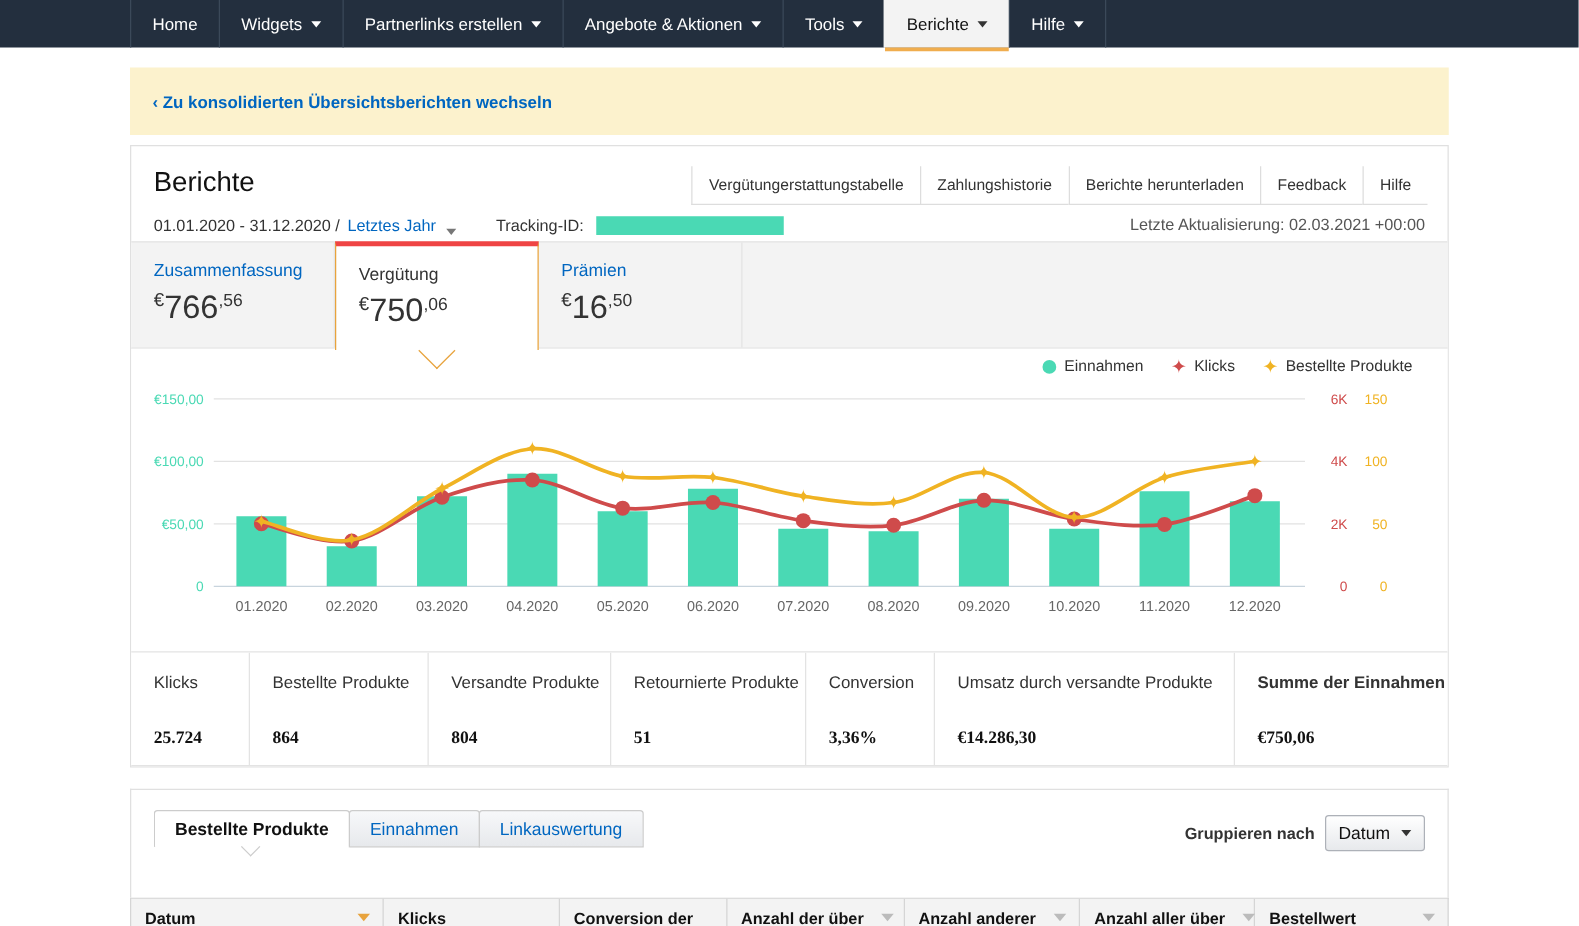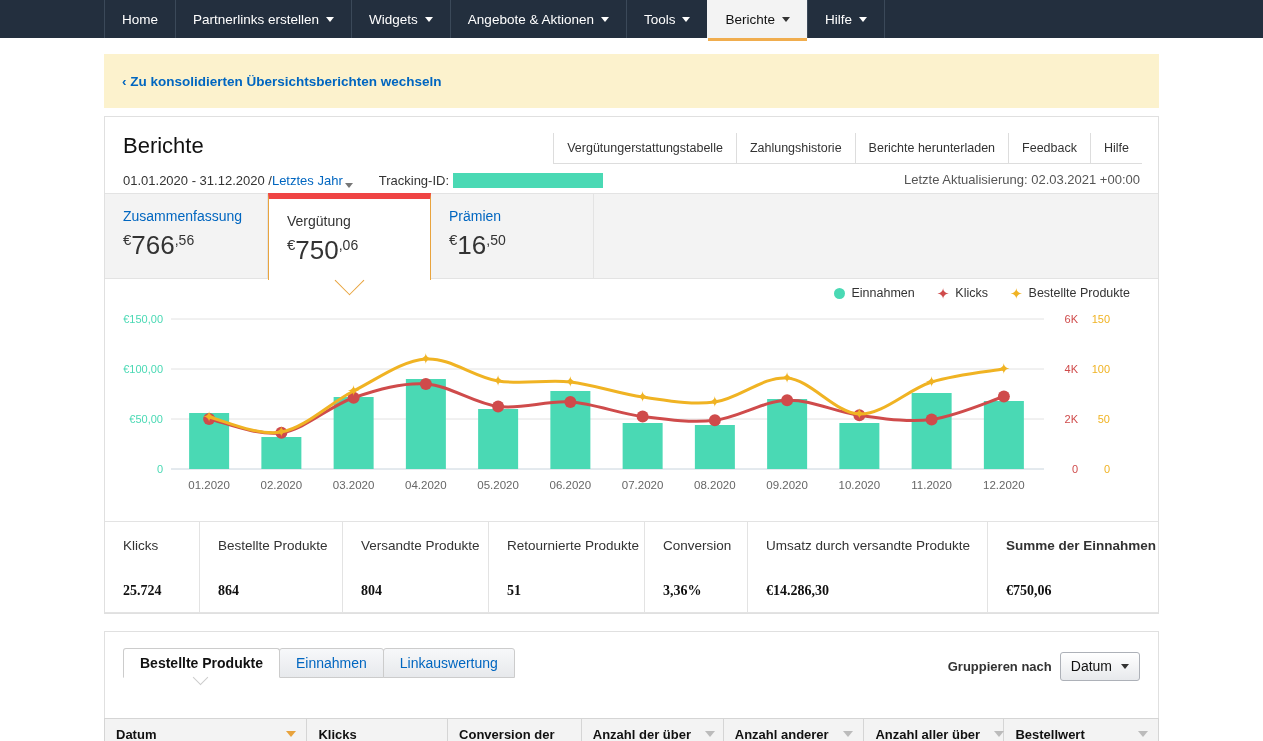--- a/index.html
+++ b/index.html
@@ -93,21 +93,21 @@
     font-size: 22px;
     color: #111111;
     font-weight: normal;
     margin: 0 0 14px 0;
   }
   #subline {
     display: flex;
     align-items: flex-end;
     font-size: 13px;
     color: #333333;
-    gap: 0;
+    gap: 6px;
   }
   #subline .range { color: #333333; }
   #subline .preset { color: #0066c0; cursor: pointer; }
   .chev-down {
     width: 0; height: 0;
     border-left: 4px solid transparent;
     border-right: 4px solid transparent;
     border-top: 5px solid #777777;
     margin: 0 10px 0 2px;
   }
@@ -167,21 +167,21 @@
   }
   .sum-tab .sum-label {
     font-size: 14px;
     color: #0066c0;
     margin-bottom: 8px;
     display: block;
   }
   .sum-tab.selected {
     background: #ffffff;
     border: 1px solid #e8a33d;
-    border-top: 6px solid #ef4444;
+    border-top: 4px solid #ef4444;
     border-bottom: none;
     margin-top: -1px;
     height: 87px;
     z-index: 3;
   }
   .sum-tab.selected .sum-label { color: #333333; }
   .sum-tab.selected::after {
     content: "";
     position: absolute;
     left: 50%;
@@ -356,25 +356,25 @@
   .sort-caret.dim { border-top-color: #bbbbbb; }
 </style>
 </head>
 <body>
 
 <div id="topnav">
     <div class="nav-item">
       <span>Home</span>
     </div>
     <div class="nav-item">
+      <span>Widgets</span>
+      <span class="caret"></span>
+    </div>
+    <div class="nav-item">
       <span>Partnerlinks erstellen</span>
-      <span class="caret"></span>
-    </div>
-    <div class="nav-item">
-      <span>Widgets</span>
       <span class="caret"></span>
     </div>
     <div class="nav-item">
       <span>Angebote &amp; Aktionen</span>
       <span class="caret"></span>
     </div>
     <div class="nav-item">
       <span>Tools</span>
       <span class="caret"></span>
     </div>

